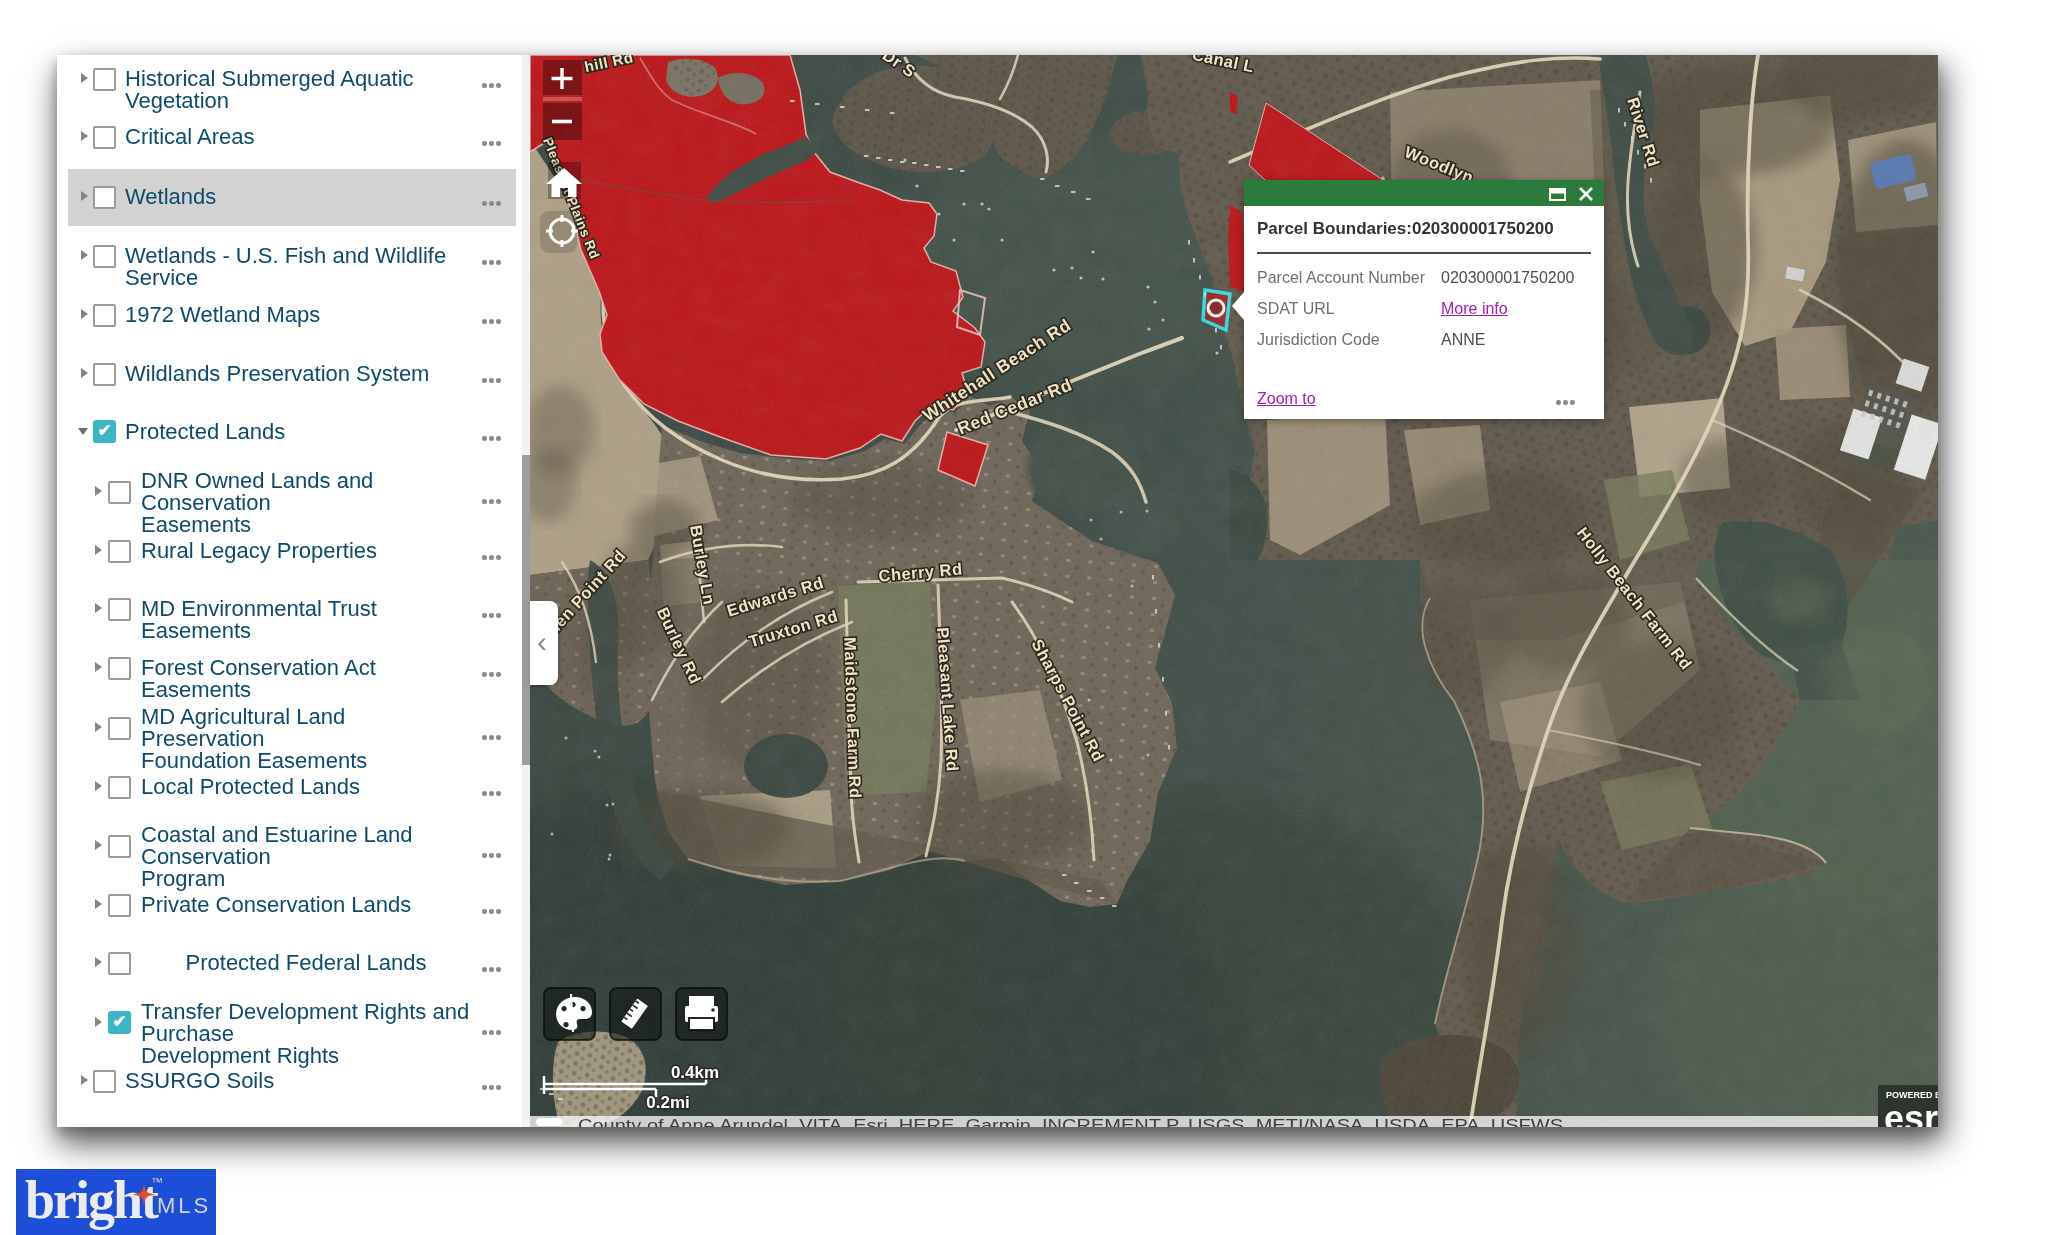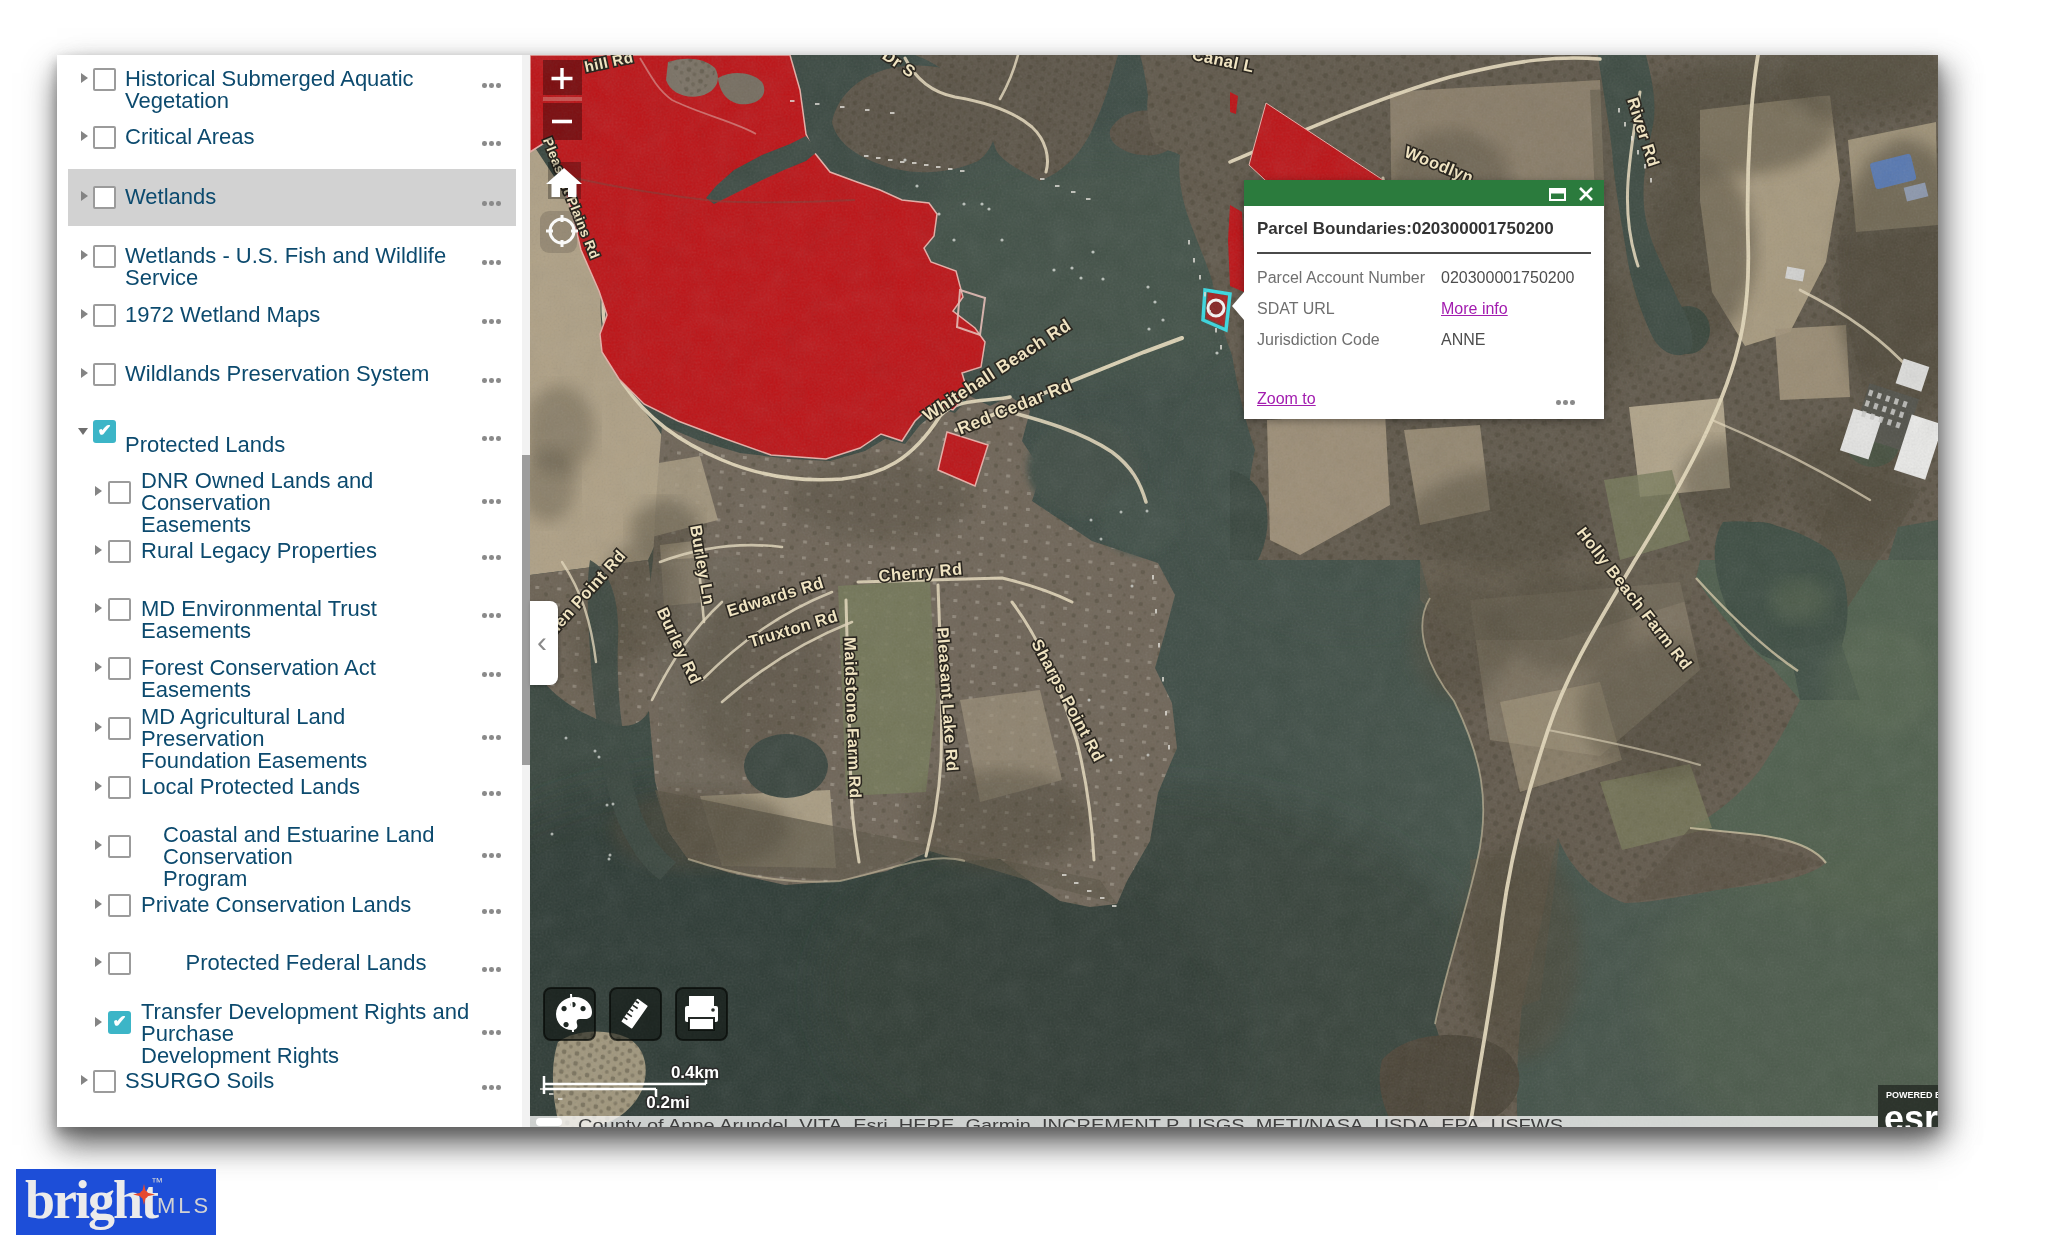--- a/index.html
+++ b/index.html
@@ -51,21 +51,21 @@
 <div class="cb" style="left:36px;top:190px;"></div>
 <div class="dots" style="left:425px;top:205px;"><i></i><i></i><i></i></div>
 <div class="row" style="left:68px;top:249px;width:330px;">1972 Wetland Maps</div>
 <div class="arr arR" style="left:24px;top:254px;"></div>
 <div class="cb" style="left:36px;top:249px;"></div>
 <div class="dots" style="left:425px;top:264px;"><i></i><i></i><i></i></div>
 <div class="row" style="left:68px;top:308px;width:330px;">Wildlands Preservation System</div>
 <div class="arr arR" style="left:24px;top:313px;"></div>
 <div class="cb" style="left:36px;top:308px;"></div>
 <div class="dots" style="left:425px;top:323px;"><i></i><i></i><i></i></div>
-<div class="row" style="left:68px;top:366px;width:330px;margin-top:13px;">Protected Lands</div>
+<div class="row" style="left:68px;top:366px;width:330px;">Protected Lands</div>
 <div class="arr arD" style="left:21px;top:373px;"></div>
 <div class="cbt" style="left:36px;top:365px;">✔</div>
 <div class="dots" style="left:425px;top:381px;"><i></i><i></i><i></i></div>
 <div class="row" style="left:84px;top:415px;width:330px;">DNR Owned Lands and Conservation<br>Easements</div>
 <div class="arr arR" style="left:38px;top:431px;"></div>
 <div class="cb" style="left:51px;top:426px;"></div>
 <div class="dots" style="left:425px;top:444px;"><i></i><i></i><i></i></div>
 <div class="row" style="left:84px;top:485px;width:330px;">Rural Legacy Properties</div>
 <div class="arr arR" style="left:38px;top:490px;"></div>
 <div class="cb" style="left:51px;top:485px;"></div>
@@ -79,21 +79,21 @@
 <div class="cb" style="left:51px;top:602px;"></div>
 <div class="dots" style="left:425px;top:617px;"><i></i><i></i><i></i></div>
 <div class="row" style="left:84px;top:651px;width:330px;">MD Agricultural Land Preservation<br>Foundation Easements</div>
 <div class="arr arR" style="left:38px;top:667px;"></div>
 <div class="cb" style="left:51px;top:662px;"></div>
 <div class="dots" style="left:425px;top:680px;"><i></i><i></i><i></i></div>
 <div class="row" style="left:84px;top:721px;width:330px;">Local Protected Lands</div>
 <div class="arr arR" style="left:38px;top:726px;"></div>
 <div class="cb" style="left:51px;top:721px;"></div>
 <div class="dots" style="left:425px;top:736px;"><i></i><i></i><i></i></div>
-<div class="row" style="left:84px;top:769px;width:330px;margin-left:22px;">Coastal and Estuarine Land Conservation<br>Program</div>
+<div class="row" style="left:84px;top:769px;width:330px;">Coastal and Estuarine Land Conservation<br>Program</div>
 <div class="arr arR" style="left:38px;top:785px;"></div>
 <div class="cb" style="left:51px;top:780px;"></div>
 <div class="dots" style="left:425px;top:798px;"><i></i><i></i><i></i></div>
 <div class="row" style="left:84px;top:839px;width:330px;">Private Conservation Lands</div>
 <div class="arr arR" style="left:38px;top:844px;"></div>
 <div class="cb" style="left:51px;top:839px;"></div>
 <div class="dots" style="left:425px;top:854px;"><i></i><i></i><i></i></div>
 <div class="row" style="left:84px;top:897px;width:330px;text-align:center;">Protected Federal Lands</div>
 <div class="arr arR" style="left:38px;top:902px;"></div>
 <div class="cb" style="left:51px;top:897px;"></div>

